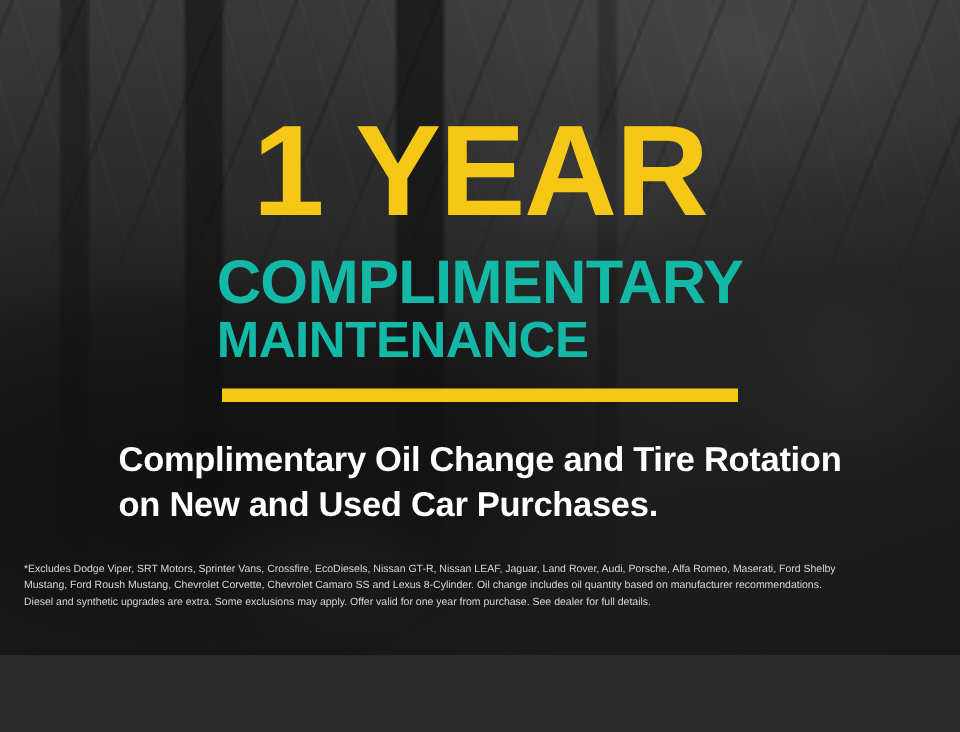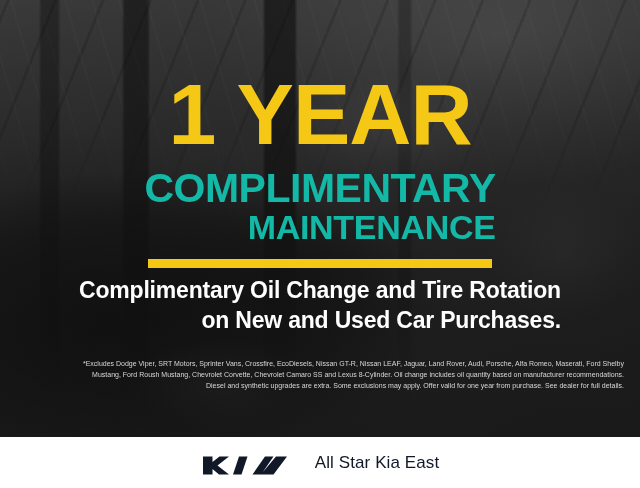--- a/index.html
+++ b/index.html
@@ -93,21 +93,21 @@
         rgba(20,20,20,0.66) 100%);
   }
 
   
   .content {
     position: absolute;
     inset: 0 0 51px 0;
     display: flex;
     flex-direction: column;
     align-items: center;
-    text-align: right;
+    text-align: left;
   }
 
   .headline {
     margin-top: 78px;
     font-size: 86px;
     line-height: 0.86;
     font-weight: bold;
     letter-spacing: -1px;
     color: #F5C816;
     white-space: nowrap;
@@ -129,21 +129,21 @@
   }
 
   .rule {
     width: 344px;
     height: 9px;
     background: #F5C816;
     margin-top: 15px;
   }
 
   .bodycopy {
-    margin-top: 8px;
+    margin-top: 24px;
     font-size: 23px;
     line-height: 1.28;
     font-weight: bold;
     color: #ffffff;
     letter-spacing: -0.2px;
   }
 
   .disclaimer {
     margin-top: 24px;
     width: 608px;
@@ -205,27 +205,14 @@
     </div>
 
     <div class="disclaimer">
       <span>*Excludes Dodge Viper, SRT Motors, Sprinter Vans, Crossfire, EcoDiesels, Nissan GT-R, Nissan LEAF, Jaguar, Land Rover, Audi, Porsche, Alfa Romeo, Maserati, Ford Shelby</span>
       <span>Mustang, Ford Roush Mustang, Chevrolet Corvette, Chevrolet Camaro SS and Lexus 8-Cylinder. Oil change includes oil quantity based on manufacturer recommendations.</span>
       <span>Diesel and synthetic upgrades are extra. Some exclusions may apply. Offer valid for one year from purchase. See dealer for full details.</span>
     </div>
 
   </div>
 
-  <div class="footer">
-    <svg class="kia-logo" width="88" height="24" viewBox="0 0 352 96" aria-hidden="true">
-      <g fill="#111827">
-
-        <path d="M8 22 L46 22 L46 44 L74 22 L112 22 L66 58 L112 94 L72 94 L46 72 L46 94 L8 94 Z"></path>
-
-        <path d="M128 94 L152 22 L186 22 L162 94 Z"></path>
-
-        <path d="M206 94 L256 22 L290 22 L246 86 L300 22 L344 22 L290 94 Z"></path>
-      </g>
-    </svg>
-    <div class="dealer-name">All Star Kia East</div>
-  </div>
 
 </div>
 
 </body></html>

